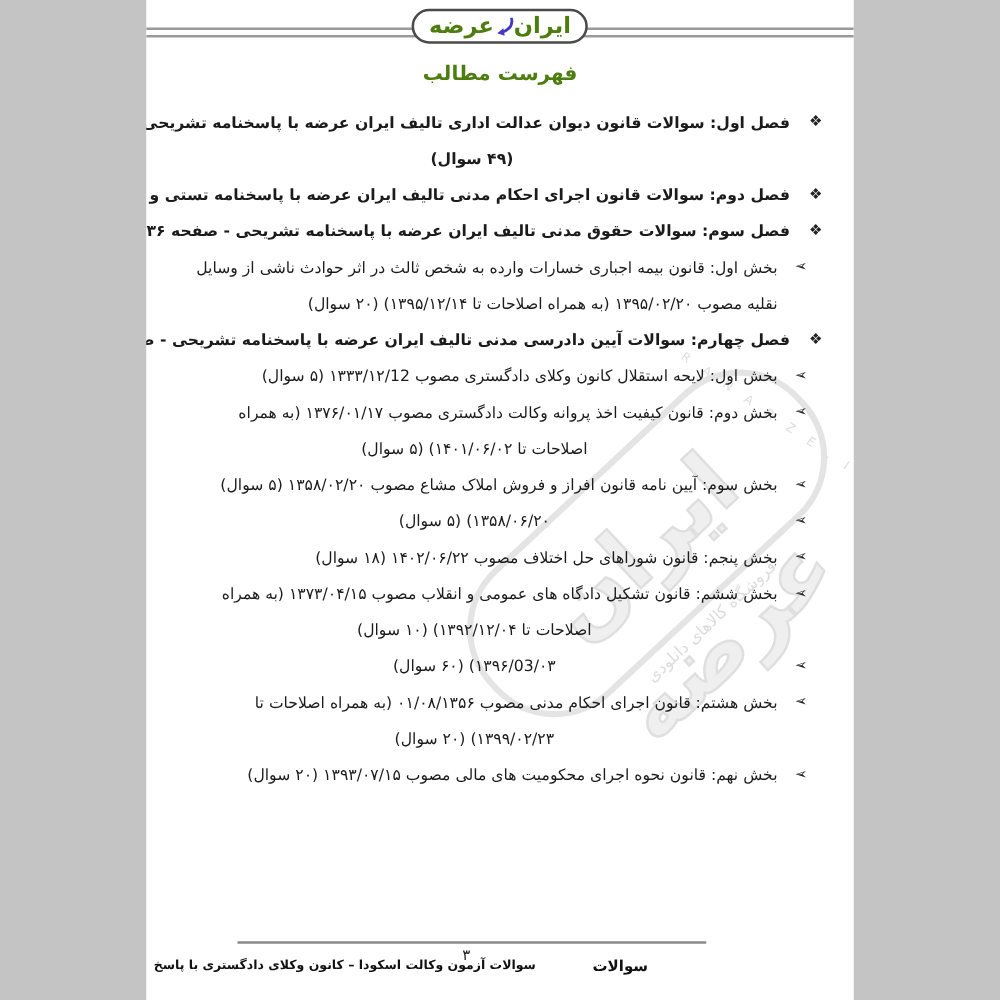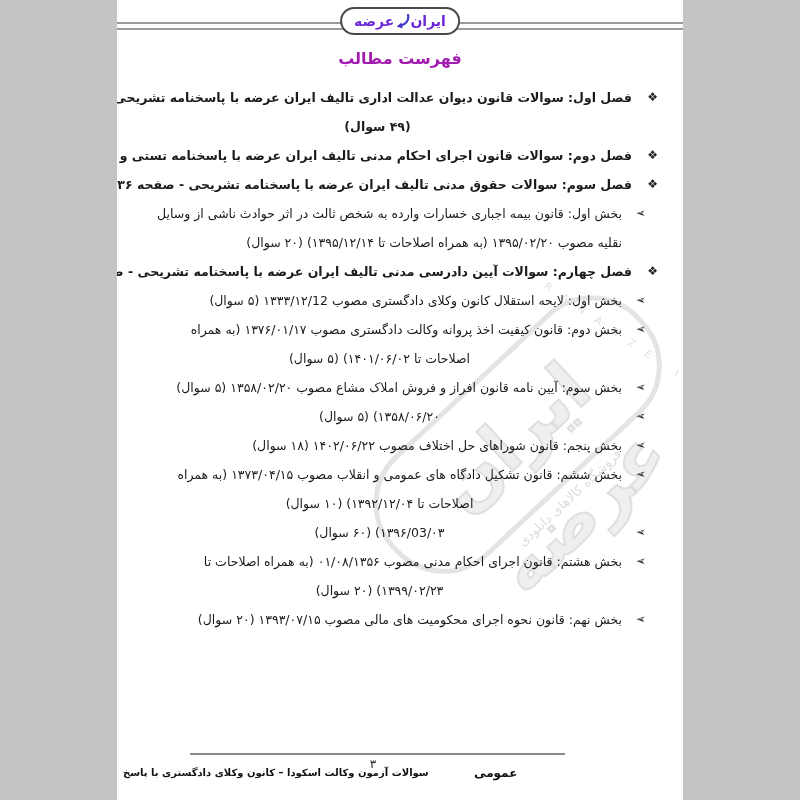--- a/index.html
+++ b/index.html
@@ -18,21 +18,21 @@
     border-top:2px solid #9a9a9a;border-bottom:2px solid #9a9a9a;
     z-index:2;
   }
   
   .logo{
     position:absolute;left:50%;top:7px;transform:translateX(-50%);
     background:#ffffff;border:2px solid #4a4a4a;border-radius:14px;
     padding:3px 12px;display:flex;align-items:center;gap:1px;
     direction:rtl;z-index:3;
   }
-  .logo .lg-txt{font-size:14px;font-weight:bold;color:#6d28d9;line-height:18px;}
+  .logo .lg-txt{font-size:18px;font-weight:bold;color:#4d7c0f;line-height:18px;}
   .logo svg{display:block;margin:0 -1px;}
   
   .page-title{
     position:absolute;top:49px;left:0;width:100%;text-align:center;
     font-size:16px;font-weight:bold;z-index:2;
   }
   
   .toc{
     position:absolute;top:83px;right:25px;left:20px;z-index:2;
     direction:rtl;font-size:12.5px;color:#1b1b1b;
@@ -81,21 +81,21 @@
 
   <div class="hrule"></div>
   <div class="logo">
     <span class="lg-txt">ایران</span>
     <svg width="16" height="15" viewBox="0 0 16 15">
       <path d="M14,1 C15,6 12,10 6,12" fill="none" stroke="#4338c8" stroke-width="2.2" stroke-linecap="round"></path>
       <polygon points="8.5,14.5 2.5,12.5 7.5,8.5" fill="#4338c8"></polygon>
     </svg>
     <span class="lg-txt">عرضه</span>
   </div>
-  <div class="page-title" style="color:#a21caf;">فهرست مطالب</div>
+  <div class="page-title" style="color:#4d7c0f;">فهرست مطالب</div>
 
   <div class="watermark">
     <div class="wm-pill"></div>
     <div class="wm-text">ایران عرضه</div>
     <div class="wm-caption">فروشگاه کالاهای دانلودی</div>
     <div class="wm-latin">I R A N A R Z E . I R</div>
   </div>
 
   <div class="toc" id="toc">
       <div class="toc-item chapter">
@@ -156,16 +156,16 @@
         <div class="tline center">۱۳۹۹/۰۲/۲۳) (۲۰ سوال)</div>
       </div>
       <div class="toc-item section">
         <span class="bullet">➢</span>
         <div class="tline">بخش نهم: قانون نحوه اجرای محکومیت های مالی مصوب ۱۳۹۳/۰۷/۱۵ (۲۰ سوال)</div>
       </div>
     </div>
 
   <div class="footer-rule"></div>
   <div class="page-num">۳</div>
-  <div class="footer-label-right">عمومی</div>
+  <div class="footer-label-right">سوالات</div>
   <div class="footer-title">سوالات آزمون وکالت اسکودا – کانون وکلای دادگستری با پاسخ</div>
 
 </div>
 
 </body></html>

